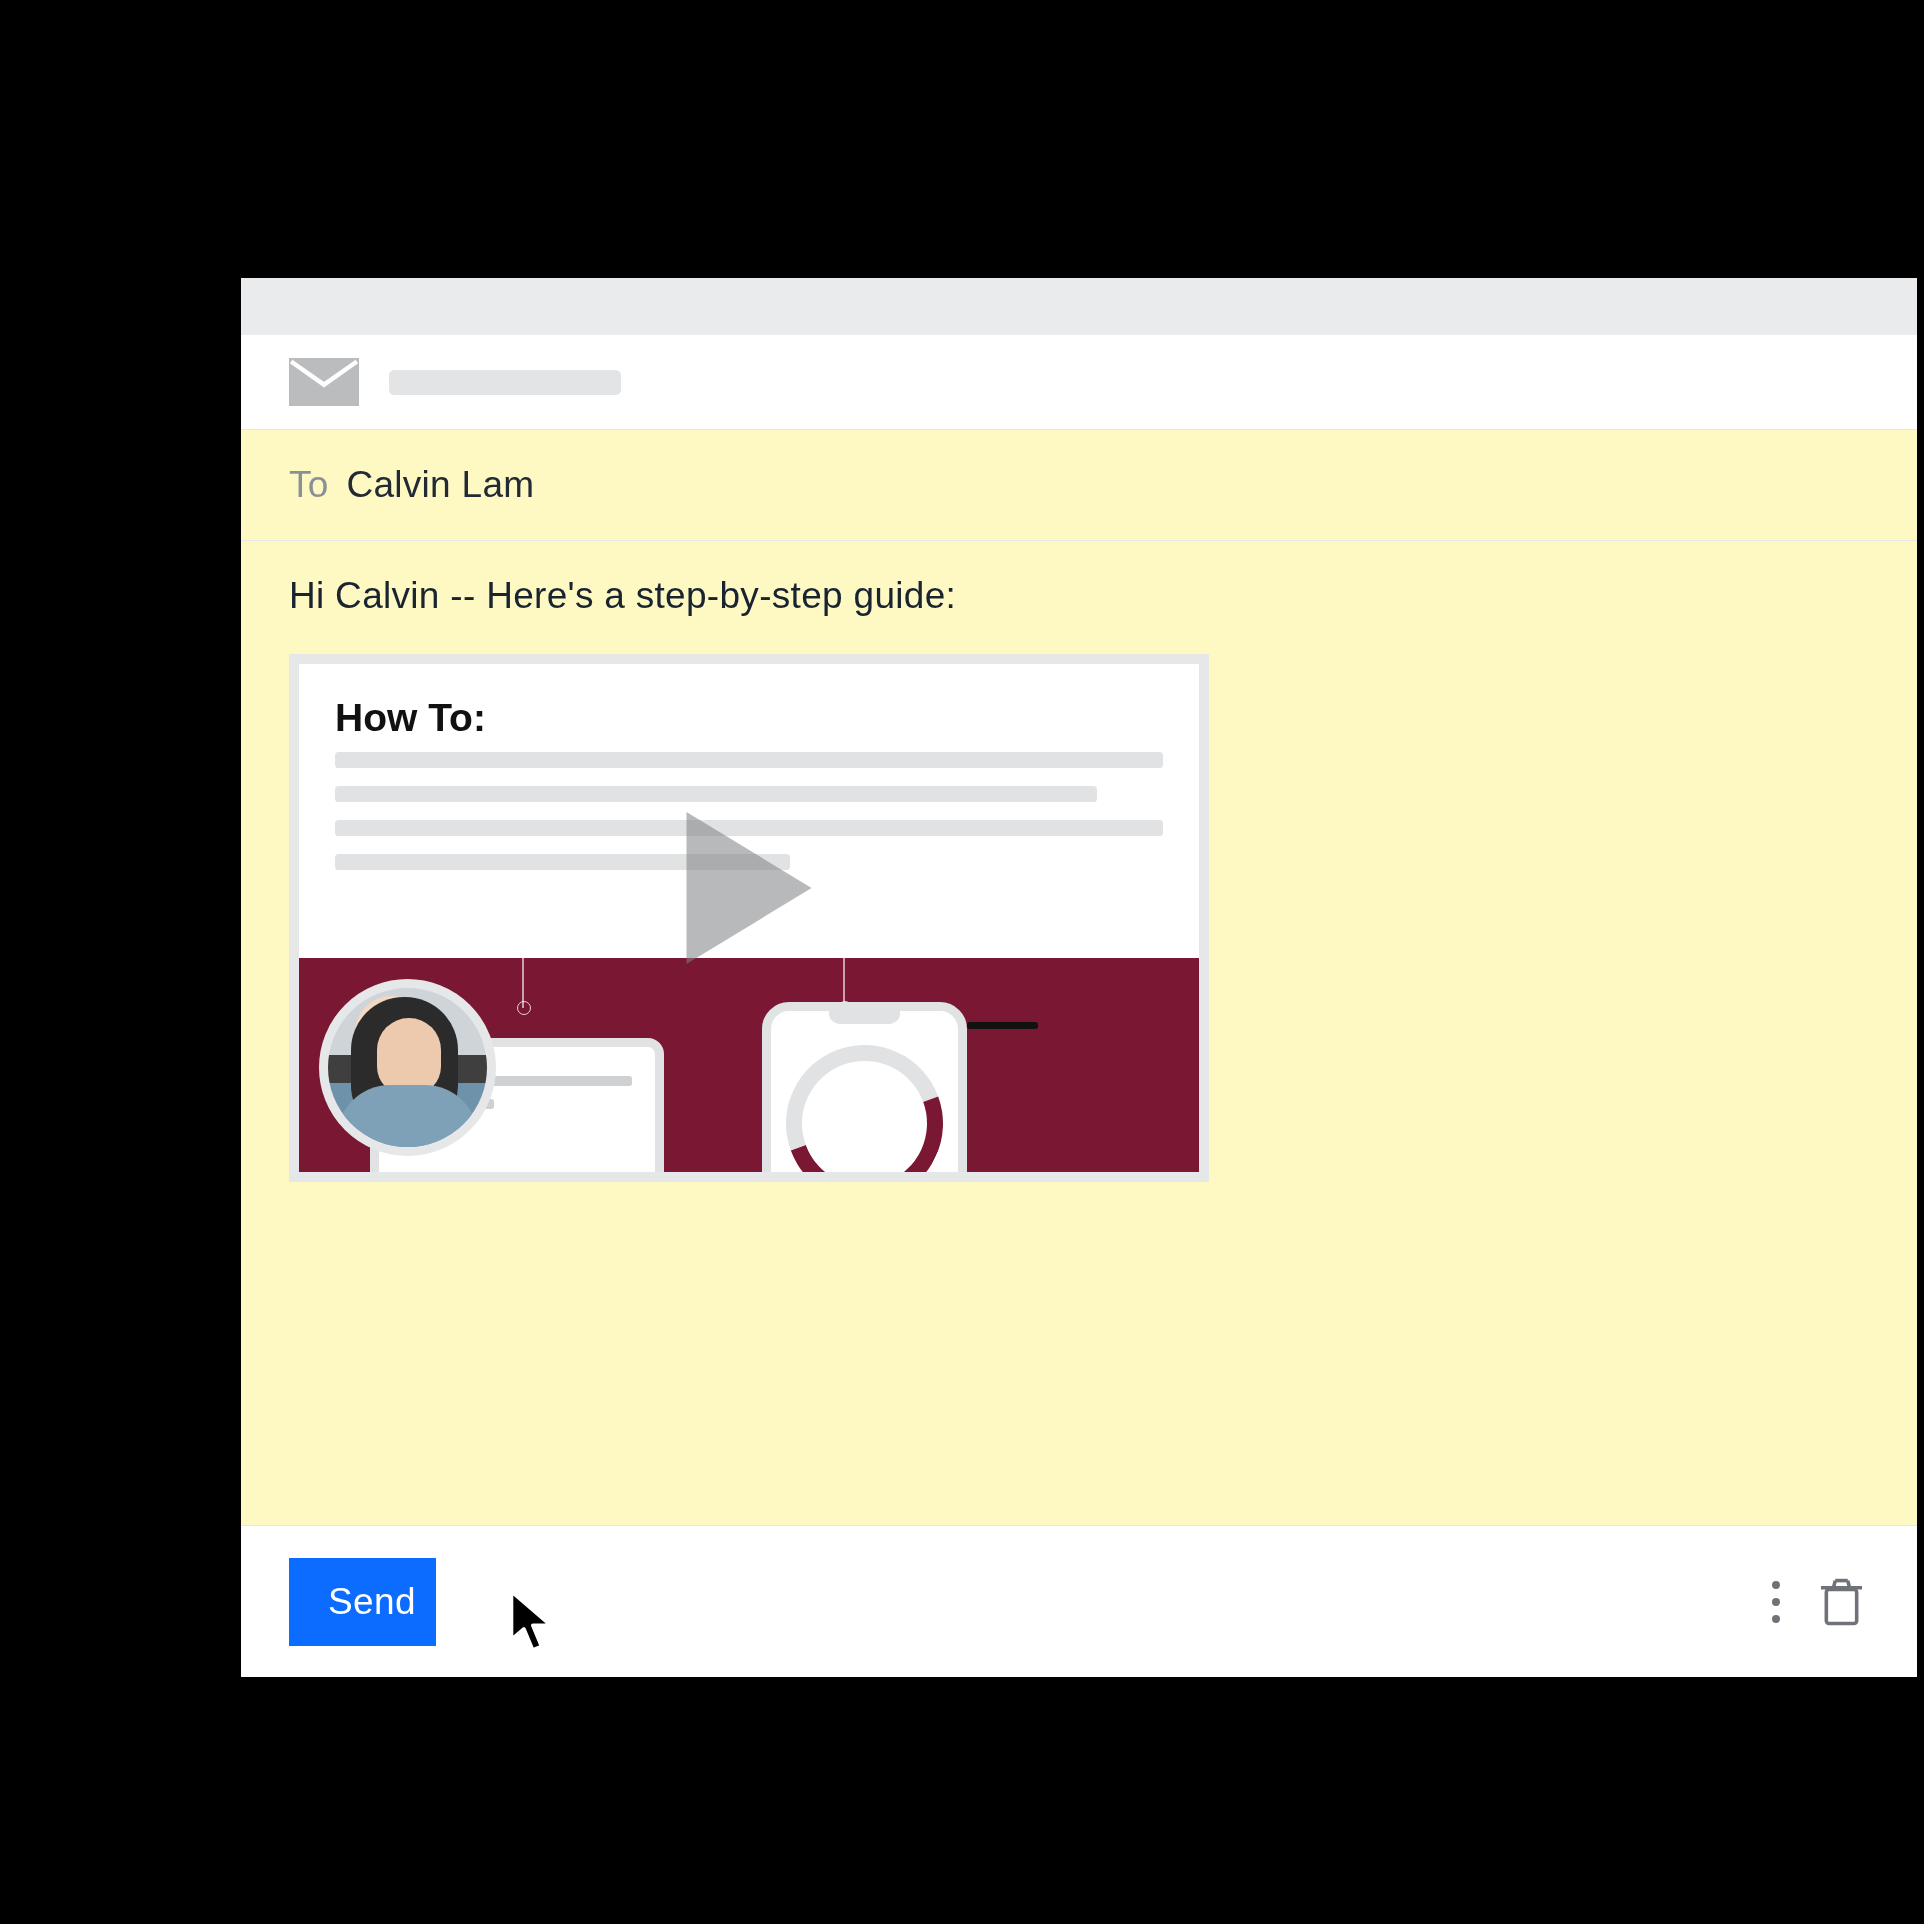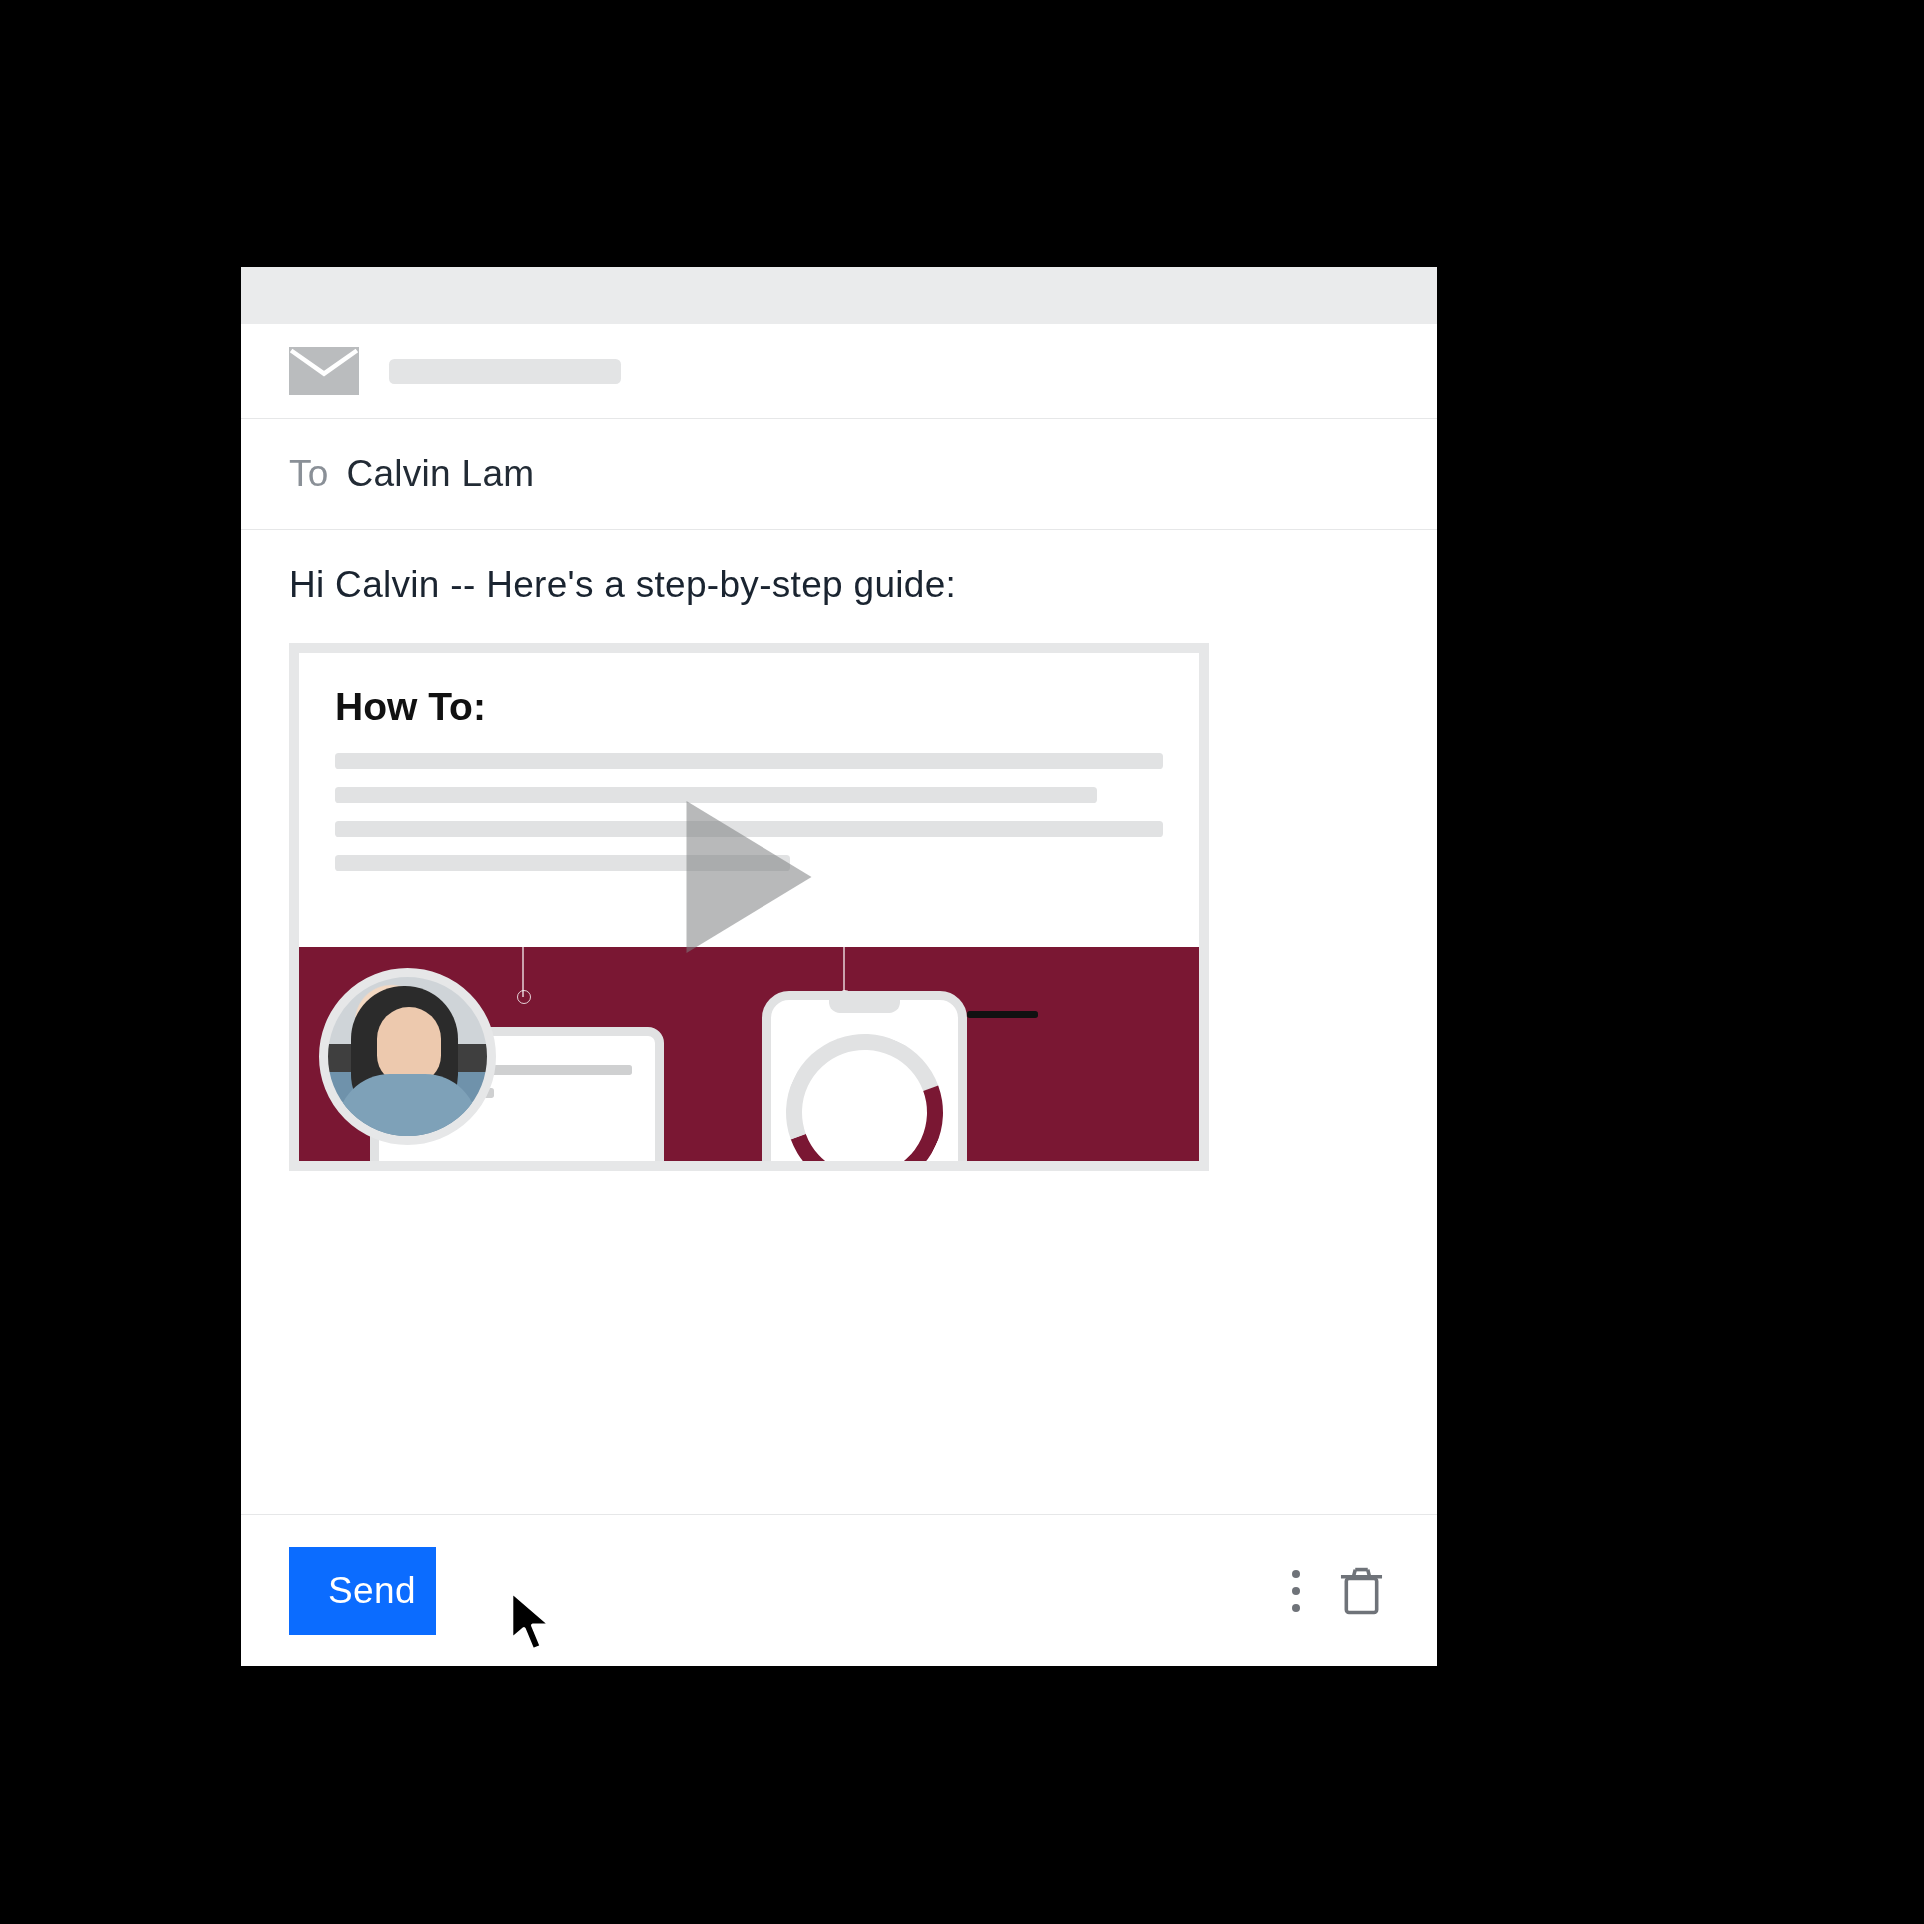--- a/index.html
+++ b/index.html
@@ -12,24 +12,24 @@
     -webkit-font-smoothing: antialiased;
   }
   .stage {
     position: relative;
     width: 1925px;
     height: 1925px;
   }
   .compose-window {
     position: absolute;
     left: 241px;
-    top: 267px;
-    width: 1196px;
+    top: 278px;
+    width: 1676px;
     height: 1399px;
-    background: #ffffff;
+    background: #fef9c3;
     box-shadow: 0 27px 71px 9px rgba(0,0,0,0.45);
   }
   
   .titlebar {
     height: 57px;
     background: #eaebec;
   }
   
   .sender-row {
     height: 94px;
@@ -92,21 +92,21 @@
     border: 10.7px solid #e6e7e8;
     background: #ffffff;
     position: relative;
     overflow: hidden;
     height: 508px;
   }
   .video-title {
     font-size: 39px;
     font-weight: 700;
     color: #111;
-    padding: 32px 36px 24px 36px;
+    padding: 32px 36px 12px 36px;
   }
   .skeleton-lines {
     padding: 0 36px 0 36px;
     display: flex;
     flex-direction: column;
     gap: 18px;
   }
   .skeleton-lines .line {
     height: 16px;
     background: #e1e2e3;

